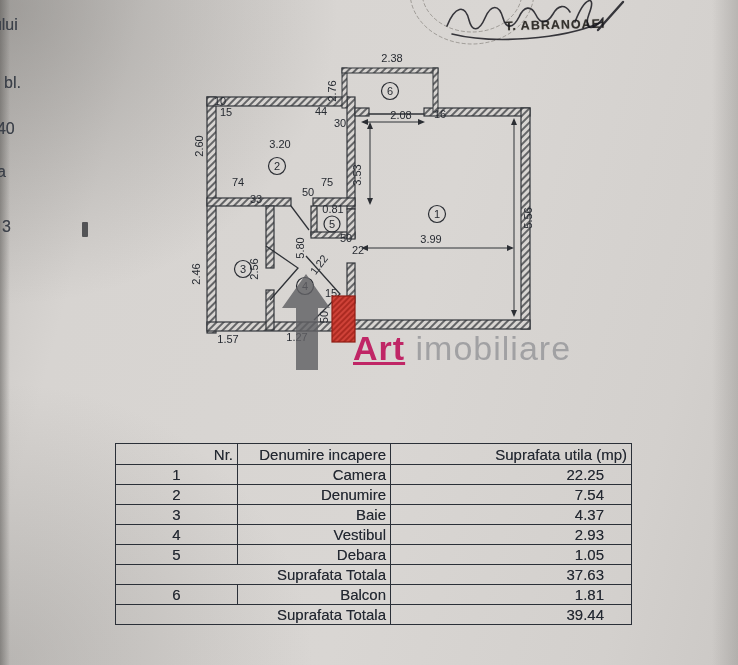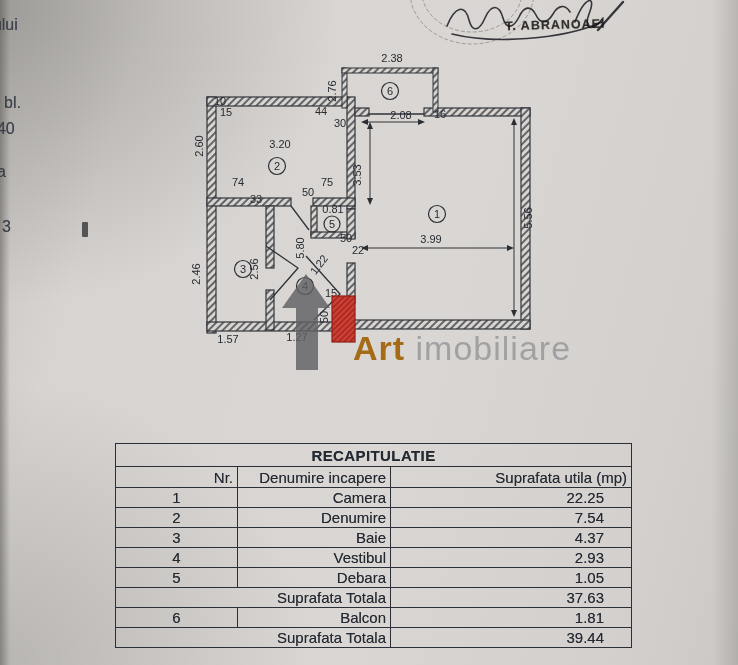--- a/index.html
+++ b/index.html
@@ -37,21 +37,21 @@
   .dimln{stroke:#2f3237;stroke-width:1;fill:none;}
   .roomc{fill:none;stroke:#2b2e34;stroke-width:1.2;}
   .roomn{text-anchor:middle;font-size:11px;}
   .sig{stroke:#191920;stroke-width:1.6;fill:none;stroke-linecap:round;opacity:.85;}
   .stamp-arc{fill:none;stroke:#5a564f;stroke-width:1;opacity:.45;stroke-dasharray:4 2;}
 
   #logo-text{
     position:absolute;left:353px;top:329px;font-size:34px;letter-spacing:1px;
     color:#9d9da0;opacity:.92;
   }
-  #logo-text .art{color:#a16207;font-weight:bold;}
+  #logo-text .art{color:#be185d;font-weight:bold;text-decoration:underline;}
 
   #recap{
     position:absolute;left:115px;top:443px;width:516px;
     border-collapse:collapse;table-layout:fixed;
     font-size:15px;color:#232831;
   }
   #recap td{
     border:1.5px solid #2b3038;height:19px;padding:0 4px;line-height:17px;
     text-shadow:0 0 .5px rgba(35,40,50,.55);overflow:hidden;white-space:nowrap;
   }
@@ -64,21 +64,21 @@
 </style>
 </head>
 <body>
 
 <div class="shade" id="shade-tl"></div>
 <div class="shade" id="shade-bl"></div>
 <div class="shade" id="shade-left"></div>
 <div class="shade" id="shade-right"></div>
 
 <div class="frag" style="left:-16px;top:16px;">oului</div>
-<div class="frag" style="left:4px;top:74px;margin-top:20px;">bl.</div>
+<div class="frag" style="left:4px;top:74px;">bl.</div>
 <div class="frag" style="left:-12px;top:120px;">040</div>
 <div class="frag" style="left:-3px;top:163px;">a</div>
 <div class="frag" style="left:2px;top:218px;">3</div>
 <div id="ink-mark"></div>
 
 <div id="stamp-name">T. ABRANOAEI</div>
 
 <svg width="738" height="665" viewBox="0 0 738 665">
   <defs>
     <pattern id="hatch" patternUnits="userSpaceOnUse" width="5" height="5" patternTransform="rotate(45)">
@@ -192,23 +192,20 @@
 
 <div id="logo-text"><span class="art">Art</span> <span>imobiliare</span></div>
 
 <table id="recap">
   <colgroup>
       <col style="width:122px">
       <col style="width:153px">
       <col style="width:241px">
     </colgroup>
   <tbody>
-      <tr class="title">
-        <td colspan="3">RECAPITULATIE</td>
-      </tr>
   <tr class="head">
     <td>Nr.</td>
     <td>Denumire incapere</td>
     <td>Suprafata utila (mp)</td>
   </tr>
   <tr>
     <td class="c">1</td>
     <td class="l">Camera</td>
     <td class="r">22.25</td>
   </tr>

